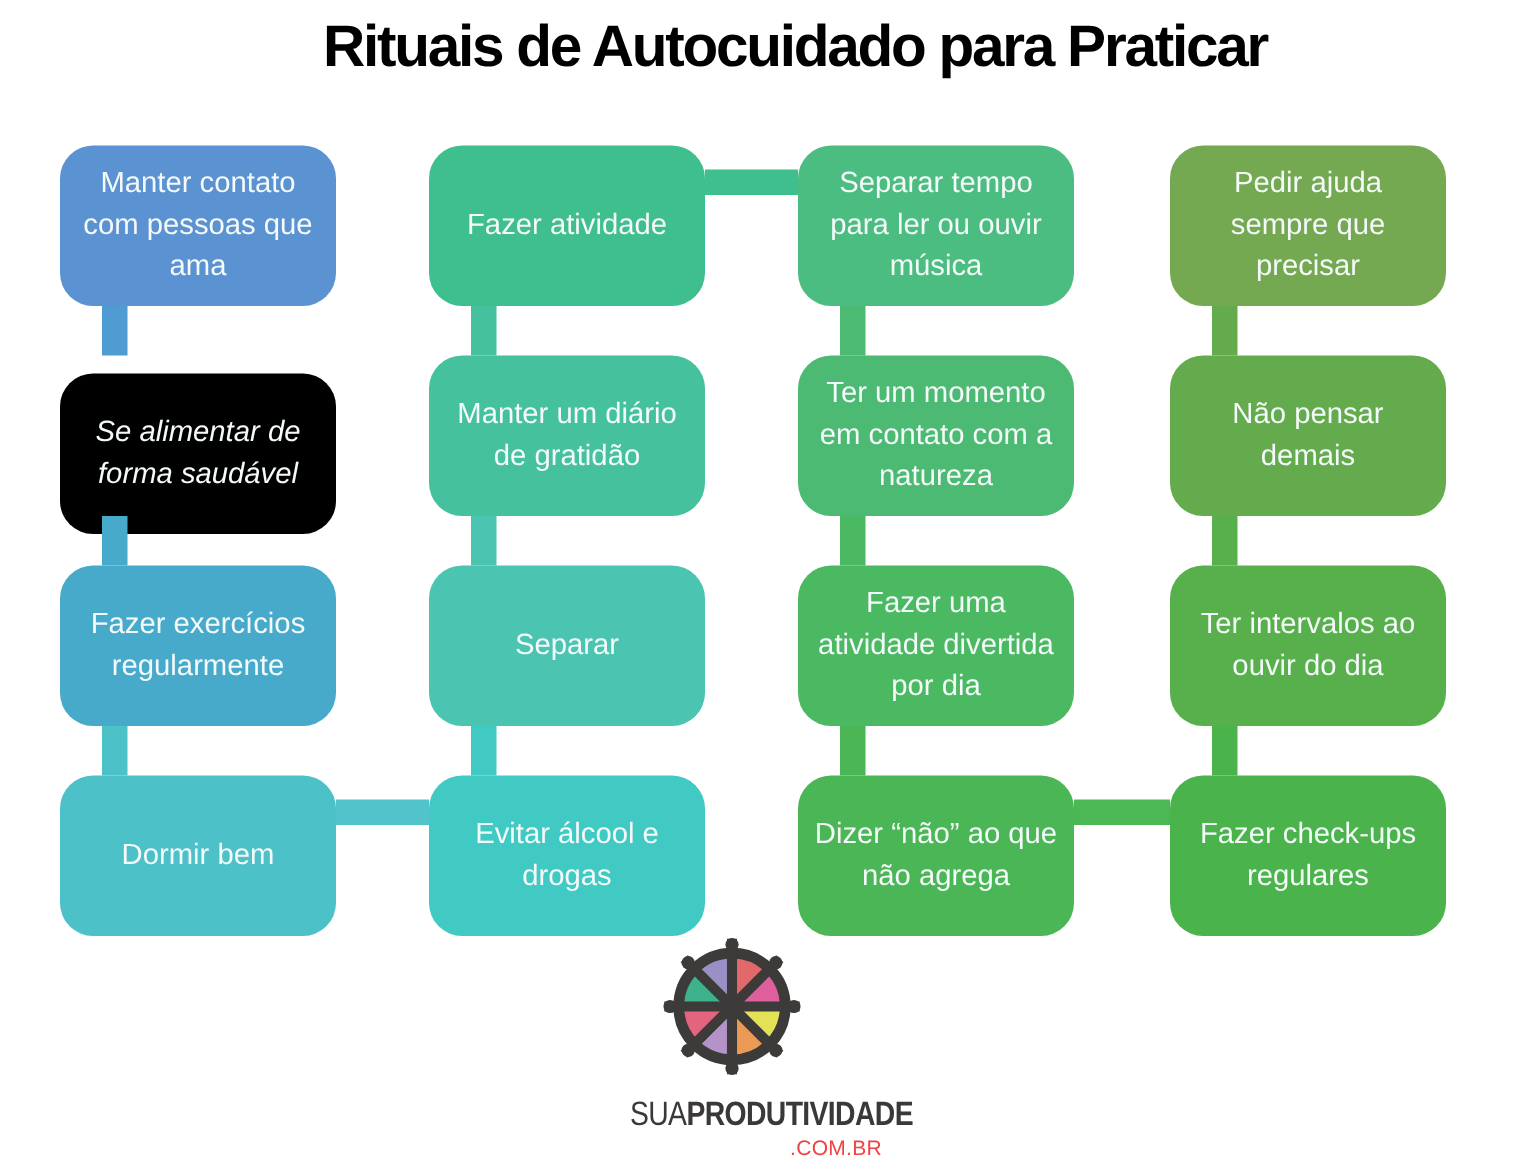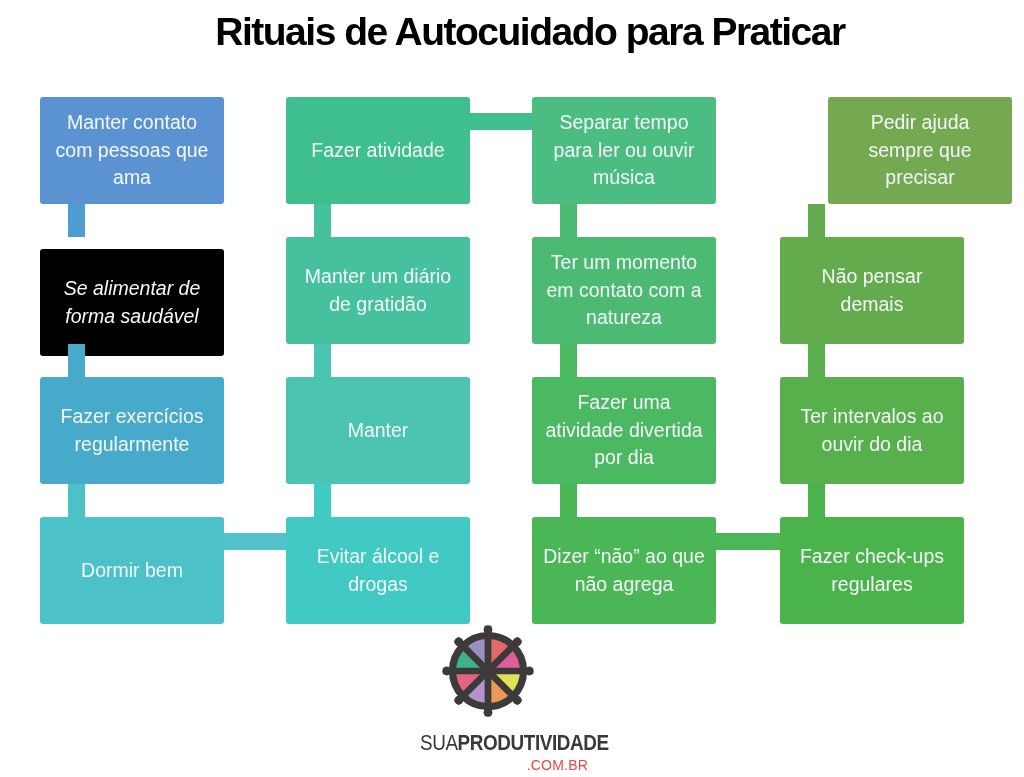--- a/index.html
+++ b/index.html
@@ -19,21 +19,21 @@
     font-size:39px;
     font-weight:bold;
     letter-spacing:-1.5px;
     color:#000000;
     font-family:"Liberation Sans", sans-serif;
   }
   #diagram{position:absolute;inset:0;}
   .box{
     position:absolute;
     width:184px;height:107px;
-    border-radius:3px;
+    border-radius:22px;
     display:flex;
     align-items:center;
     justify-content:center;
     text-align:center;
     padding:0 9px;
     box-sizing:border-box;
     color:#f4f9f9;
     font-size:19.5px;
     line-height:1.42;
   }
@@ -80,31 +80,31 @@
       <div class="vconn" style="left: 68px; top: 204px; height: 33px; background: rgb(79, 156, 210);"></div>
       <div class="box" style="left: 40px; top: 249px; background: #000000; font-style: italic;">Se alimentar de forma saudável</div>
       <div class="vconn" style="left: 68px; top: 344px; height: 33px; background: rgb(72, 170, 203);"></div>
       <div class="box" style="left: 40px; top: 377px; background: rgb(72, 170, 203);">Fazer exercícios regularmente</div>
       <div class="vconn" style="left: 68px; top: 484px; height: 33px; background: rgb(77, 193, 200);"></div>
       <div class="box" style="left: 40px; top: 517px; background: rgb(77, 193, 200);">Dormir bem</div>
       <div class="box" style="left: 286px; top: 97px; background: rgb(63, 190, 142);">Fazer atividade</div>
       <div class="vconn" style="left: 314px; top: 204px; height: 33px; background: rgb(69, 193, 157);"></div>
       <div class="box" style="left: 286px; top: 237px; background: rgb(69, 193, 157);">Manter um diário de gratidão</div>
       <div class="vconn" style="left: 314px; top: 344px; height: 33px; background: rgb(75, 197, 177);"></div>
-      <div class="box" style="left: 286px; top: 377px; background: rgb(75, 197, 177);">Manter</div>
+      <div class="box" style="left: 286px; top: 377px; background: rgb(75, 197, 177);">Separar</div>
       <div class="vconn" style="left: 314px; top: 484px; height: 33px; background: rgb(65, 201, 195);"></div>
       <div class="box" style="left: 286px; top: 517px; background: rgb(65, 201, 195);">Evitar álcool e drogas</div>
       <div class="box" style="left: 532px; top: 97px; background: rgb(76, 189, 129);">Separar tempo para ler ou ouvir música</div>
       <div class="vconn" style="left: 560px; top: 204px; height: 33px; background: rgb(76, 186, 114);"></div>
       <div class="box" style="left: 532px; top: 237px; background: rgb(76, 186, 114);">Ter um momento em contato com a natureza</div>
       <div class="vconn" style="left: 560px; top: 344px; height: 33px; background: rgb(75, 184, 98);"></div>
       <div class="box" style="left: 532px; top: 377px; background: rgb(75, 184, 98);">Fazer uma atividade divertida por dia</div>
       <div class="vconn" style="left: 560px; top: 484px; height: 33px; background: rgb(74, 182, 86);"></div>
       <div class="box" style="left: 532px; top: 517px; background: rgb(74, 182, 86);">Dizer “não” ao que não agrega</div>
-      <div class="box" style="left: 780px; top: 97px; background: rgb(116, 168, 81); margin-left: 48px;">Pedir ajuda sempre que precisar</div>
+      <div class="box" style="left: 780px; top: 97px; background: rgb(116, 168, 81);">Pedir ajuda sempre que precisar</div>
       <div class="vconn" style="left: 808px; top: 204px; height: 33px; background: rgb(100, 171, 78);"></div>
       <div class="box" style="left: 780px; top: 237px; background: rgb(100, 171, 78);">Não pensar demais</div>
       <div class="vconn" style="left: 808px; top: 344px; height: 33px; background: rgb(87, 176, 75);"></div>
       <div class="box" style="left: 780px; top: 377px; background: rgb(87, 176, 75);">Ter intervalos ao ouvir do dia</div>
       <div class="vconn" style="left: 808px; top: 484px; height: 33px; background: rgb(75, 179, 75);"></div>
       <div class="box" style="left: 780px; top: 517px; background: rgb(75, 179, 75);">Fazer check-ups regulares</div>
       <div class="hconn" style="left: 470px; top: 113px; width: 62px; background: rgb(63, 190, 142);"></div>
       <div class="hconn" style="left: 224px; top: 533px; width: 62px; background: rgb(82, 195, 203);"></div>
       <div class="hconn" style="left: 716px; top: 533px; width: 64px; background: rgb(76, 183, 85);"></div>
     </div>

